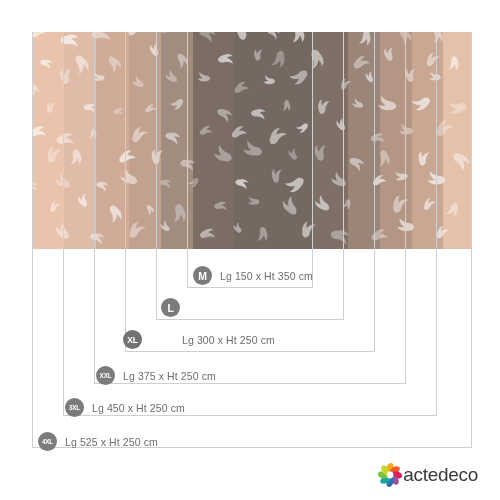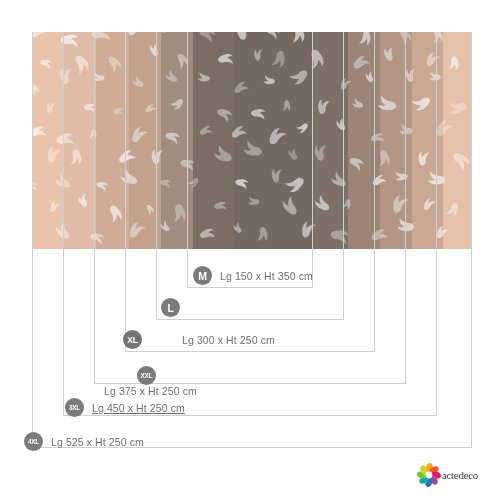--- a/index.html
+++ b/index.html
@@ -64,24 +64,24 @@
 
   
   #logo{
     position:absolute;
     right:22px;bottom:12px;
     display:flex;align-items:center;
   }
   #logo-mark{width:26px;height:26px;flex:0 0 auto;}
   #logo-text{
     margin-left:0;
-    font-size:11px;
+    font-size:19px;
     color:#3a3a3a;
     letter-spacing:-0.3px;
-    font-family:Liberation Serif, serif;
+    font-family:Liberation Sans, sans-serif;
   }
 </style>
 </head>
 <body>
 
 <div id="stage">
 
   <div id="mural">
     <div id="mural-bands" style="display:flex;width:100%;height:100%;">
         <div class="band" style="background: rgb(233, 195, 171); width: 35px;"></div>
@@ -232,29 +232,29 @@
         <span class="badge s1" style="background: rgb(123, 123, 123); color: rgb(255, 255, 255);">M</span>
         <span class="label-text" style="color: rgb(109, 109, 109);">Lg 150 x Ht 350 cm</span>
       </div>
       <div class="size-label" style="left: 161px; top: 298px;">
         <span class="badge s1" style="background: rgb(123, 123, 123); color: rgb(255, 255, 255);">L</span>
       </div>
       <div class="size-label" style="left: 123px; top: 330px;">
         <span class="badge s2" style="background: #737373; color: rgb(255, 255, 255);">XL</span>
         <span class="label-text" style="color: rgb(109, 109, 109); padding-left: 32px;">Lg 300 x Ht 250 cm</span>
       </div>
-      <div class="size-label" style="left: 96px; top: 366px; flex-direction: column;">
+      <div class="size-label" style="left: 96px; top: 366px;">
         <span class="badge s3" style="background: rgb(123, 123, 123); color: rgb(255, 255, 255);">XXL</span>
         <span class="label-text" style="color: rgb(109, 109, 109);">Lg 375 x Ht 250 cm</span>
       </div>
       <div class="size-label" style="left: 65px; top: 398px;">
         <span class="badge s3" style="background: rgb(123, 123, 123); color: rgb(255, 255, 255);">3XL</span>
-        <span class="label-text" style="color: rgb(109, 109, 109); text-decoration: underline;">Lg 450 x Ht 250 cm</span>
-      </div>
-      <div class="size-label" style="left: 24px; top: 432px;">
+        <span class="label-text" style="color: rgb(109, 109, 109);">Lg 450 x Ht 250 cm</span>
+      </div>
+      <div class="size-label" style="left: 38px; top: 432px;">
         <span class="badge s3" style="background: rgb(123, 123, 123); color: rgb(255, 255, 255);">4XL</span>
         <span class="label-text" style="color: rgb(109, 109, 109);">Lg 525 x Ht 250 cm</span>
       </div>
     </div>
 
   <div id="logo">
     <svg id="logo-mark" viewBox="0 0 100 100" aria-hidden="true">
         <g transform="rotate(0 50 50)">
           <ellipse cx="50" cy="23" rx="13" ry="20" fill="#f7a81b" transform="rotate(18 50 23)"></ellipse>
         </g>

